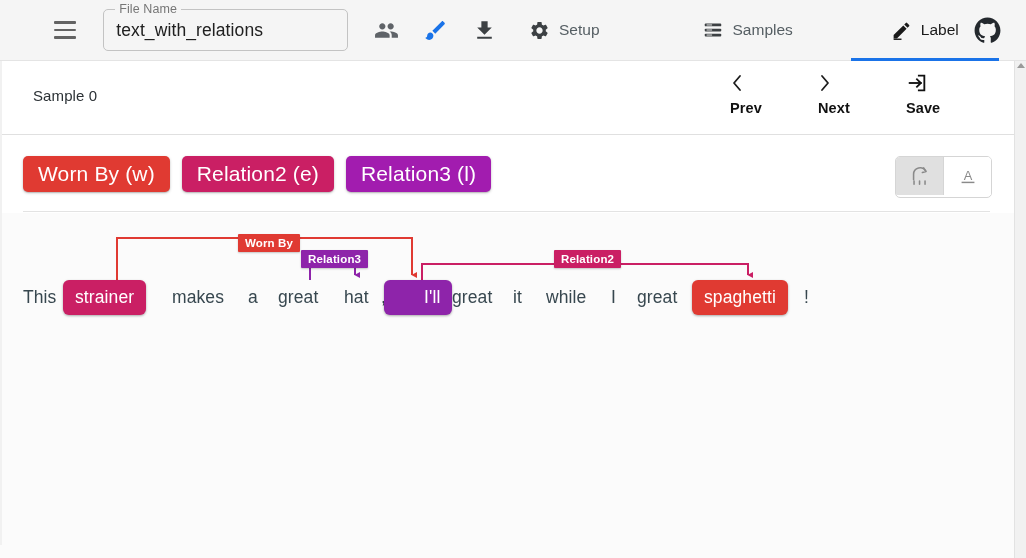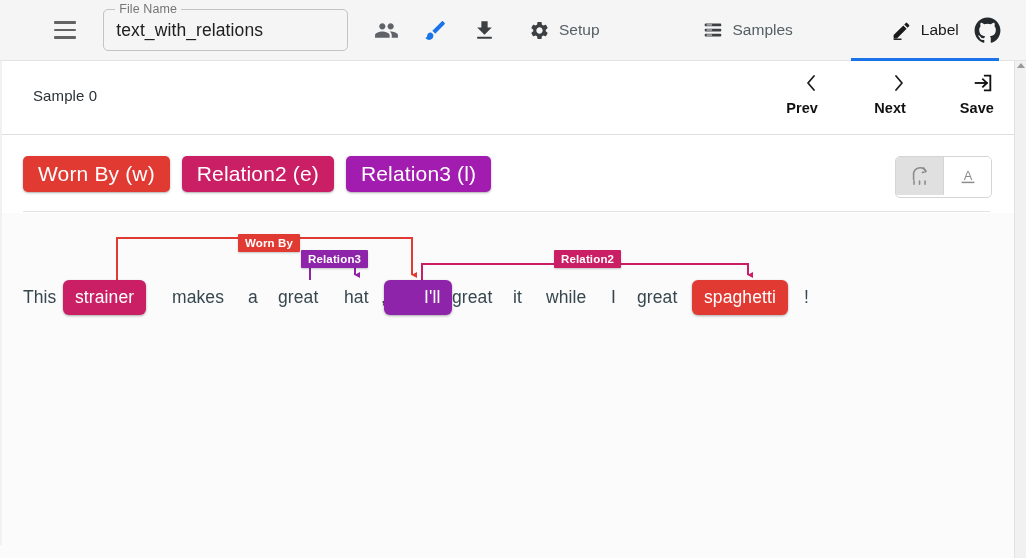--- a/index.html
+++ b/index.html
@@ -77,21 +77,21 @@
     box-sizing:border-box;
   }
   .sample-title{
     position:absolute;left:33px;top:26px;
     font-size:15px;color:#2b3135;
     letter-spacing:.1px;
   }
   .navbtns{position:absolute;right:20px;top:0;height:74px;display:flex;align-items:flex-start;}
   .navbtn{
     width:88px;padding-top:10px;
-    display:flex;flex-direction:column;align-items:flex-end;gap:5px;cursor:pointer;
+    display:flex;flex-direction:column;align-items:flex-start;gap:5px;cursor:pointer;
   }
   .navbtn .glyph{font-size:21px;line-height:22px;color:#1c1c1c;height:24px;display:flex;align-items:center;}
   .navbtn .lbl{font-size:14.5px;font-weight:bold;color:#111;letter-spacing:.1px;}
 
   
   .relrow{
     position:absolute;left:0;top:135px;width:1014px;height:78px;
     background:#fff;box-sizing:border-box;
   }
   .relbtns{position:absolute;left:23px;top:21px;display:flex;gap:12px;}

